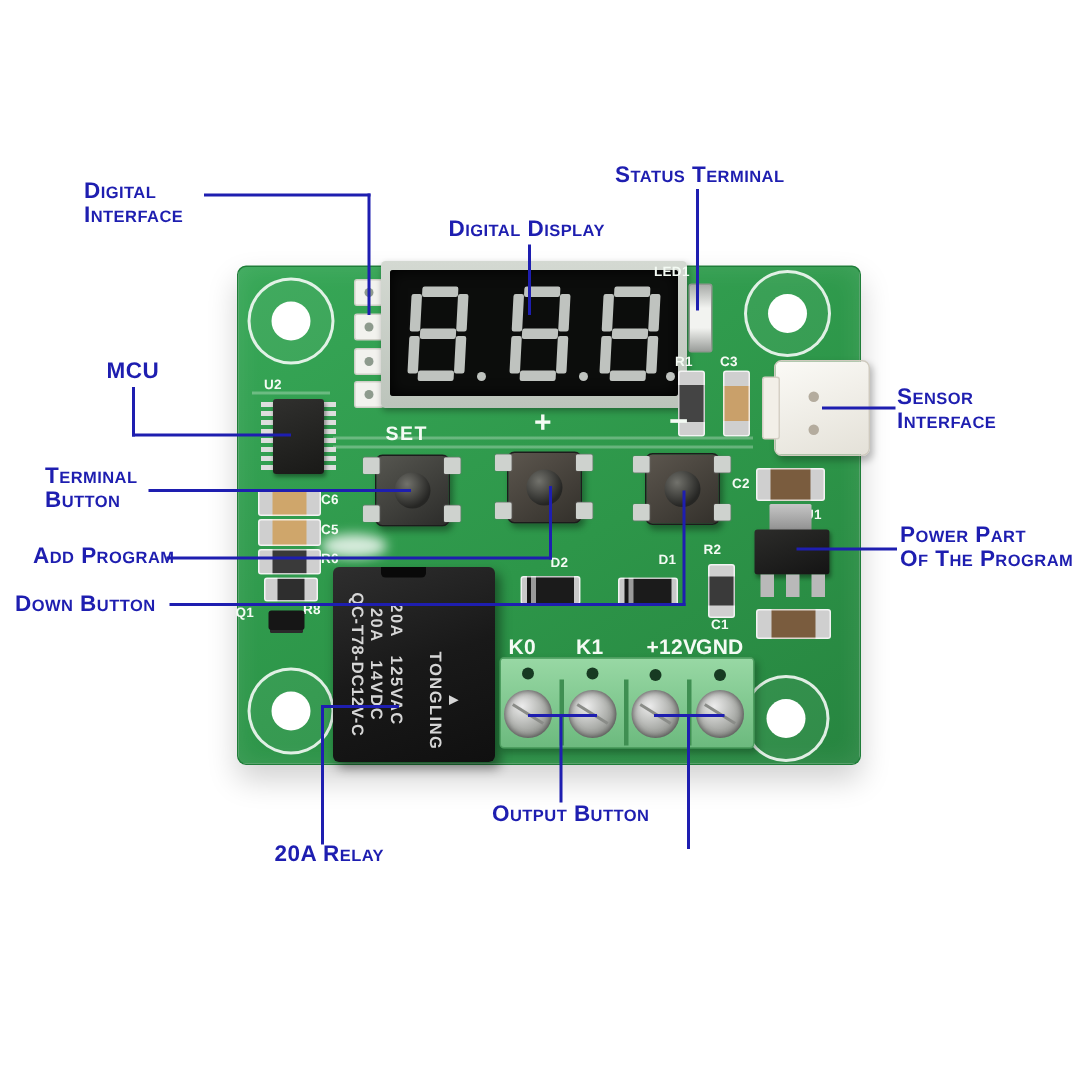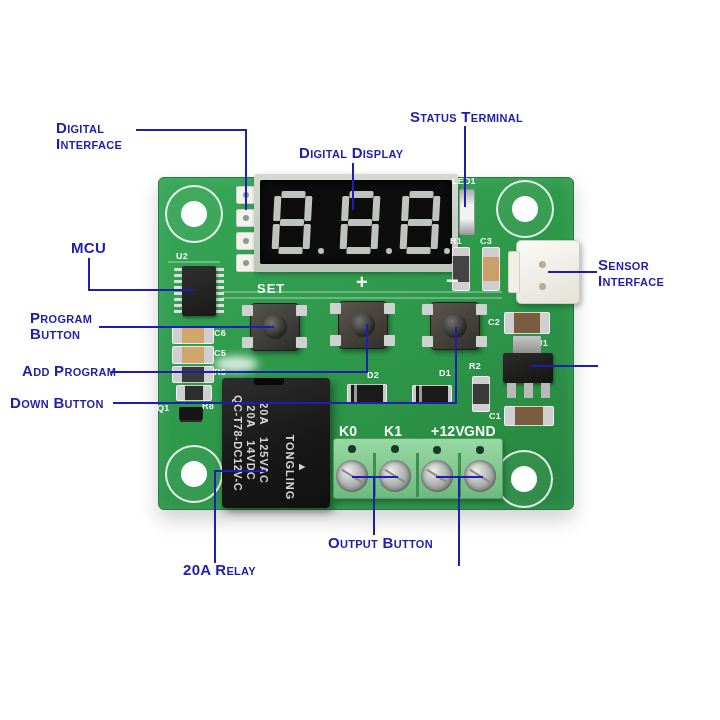--- a/index.html
+++ b/index.html
@@ -103,21 +103,21 @@
         <i class="sg g"></i>
         <i class="sg e"></i>
         <i class="sg c"></i>
         <i class="sg d"></i>
       </div>
       <div class="dp" style="left:58px;top:68px;"></div>
       <div class="dp" style="left:126px;top:68px;"></div>
       <div class="dp" style="left:184px;top:68px;"></div>
   </div>
 
-  <span class="sk" style="left:452px;top:176px;">LED1</span>
+  <span class="sk" style="left:436px;top:176px;">LED1</span>
   <div class="abs" style="left:459px;top:189px;width:14px;height:44px;border-radius:2px;border:1px solid #8f978f;
               background:linear-gradient(180deg,#a9aca9,#f2f3f0 35%,#f2f3f0 65%,#9b9e9b);"></div>
 
   <span class="sk" style="left:450px;top:236px;">R1</span>
   <span class="sk" style="left:480px;top:236px;">C3</span>
   <div class="smd" style="left:452px;top:247px;width:16px;height:42px;background:linear-gradient(180deg,#cfcfcf 0 20%,#444 20% 80%,#cfcfcf 80%);"></div>
   <div class="smd" style="left:482px;top:247px;width:16px;height:42px;background:linear-gradient(180deg,#cfcfcf 0 22%,#c9a06a 22% 78%,#cfcfcf 78%);"></div>
 
   <div class="abs" style="left:516px;top:240px;width:62px;height:62px;background:linear-gradient(160deg,#fbfaf6,#e4e1d8);
               border:1px solid #cfcabe;border-radius:5px;box-shadow:2px 3px 5px rgba(0,0,0,.25);">
@@ -176,21 +176,21 @@
   <span class="sk" style="left:488px;top:317px;">C2</span>
   <div class="smd" style="left:504px;top:312px;width:44px;height:20px;background:linear-gradient(90deg,#cfcfcf 0 20%,#7a5c3e 20% 80%,#cfcfcf 80%);"></div>
   <span class="sk" style="left:493px;top:338px;margin-left:43px;">U1</span>
   <div class="abs" style="left:513px;top:336px;width:28px;height:18px;background:linear-gradient(180deg,#c6c6c6,#8f8f8f);border-radius:1px;"></div>
   <div class="abs" style="left:503px;top:353px;width:50px;height:30px;background:linear-gradient(160deg,#2c2c2a,#141414);border-radius:2px;box-shadow:1px 2px 3px rgba(0,0,0,.4);"></div>
   <div class="abs" style="left:507px;top:383px;width:9px;height:15px;background:#b9b9b9;"></div>
   <div class="abs" style="left:524px;top:383px;width:9px;height:15px;background:#b9b9b9;"></div>
   <div class="abs" style="left:541px;top:383px;width:9px;height:15px;background:#b9b9b9;"></div>
   <span class="sk" style="left:469px;top:361px;">R2</span>
   <div class="smd" style="left:472px;top:376px;width:16px;height:34px;background:linear-gradient(180deg,#cfcfcf 0 22%,#3a3a3a 22% 78%,#cfcfcf 78%);"></div>
-  <span class="sk" style="left:489px;top:411px;text-align:center;">C1</span>
+  <span class="sk" style="left:474px;top:411px;text-align:center;">C1</span>
   <div class="smd" style="left:504px;top:406px;width:48px;height:18px;background:linear-gradient(90deg,#cfcfcf 0 20%,#7a5c3e 20% 80%,#cfcfcf 80%);"></div>
 
   <div class="abs" style="left:222px;top:378px;width:108px;height:130px;border-radius:4px;
               background:linear-gradient(160deg,#2e2e2e,#191919 50%,#101010);box-shadow:3px 4px 8px rgba(0,0,0,.45);">
       <div class="abs" style="left:32px;top:0;width:30px;height:7px;background:#090909;border-radius:0 0 3px 3px;"></div>
       <div class="abs" style="left:50%;top:50%;width:122px;transform:translate(-50%,-50%) rotate(90deg);">
           <div class="rl">
             <span>▲</span>
             <span>TONGLING</span>
           </div>
@@ -249,29 +249,33 @@
     <div>Status Terminal</div>
   </div>
   <div class="lbl" style="left:71px;top:240px;">
     <div>MCU</div>
   </div>
   <div class="lbl" style="left:598px;top:257px;">
     <div>Sensor</div>
     <div>Interface</div>
   </div>
   <div class="lbl" style="left:30px;top:310px;">
-    <div>Program</div>
+    <div>Terminal</div>
     <div>Button</div>
   </div>
   <div class="lbl" style="left:22px;top:363px;">
     <div>Add Program</div>
   </div>
   <div class="lbl" style="left:10px;top:395px;">
     <div>Down Button</div>
   </div>
+  <div class="lbl" style="left:600px;top:349px;">
+    <div>Power Part</div>
+    <div>Of The Program</div>
+  </div>
   <div class="lbl" style="left:183px;top:562px;">
     <div>20A Relay</div>
   </div>
   <div class="lbl" style="left:328px;top:535px;">
     <div>Output Button</div>
   </div>
 
 </div>
 
 </body></html>

